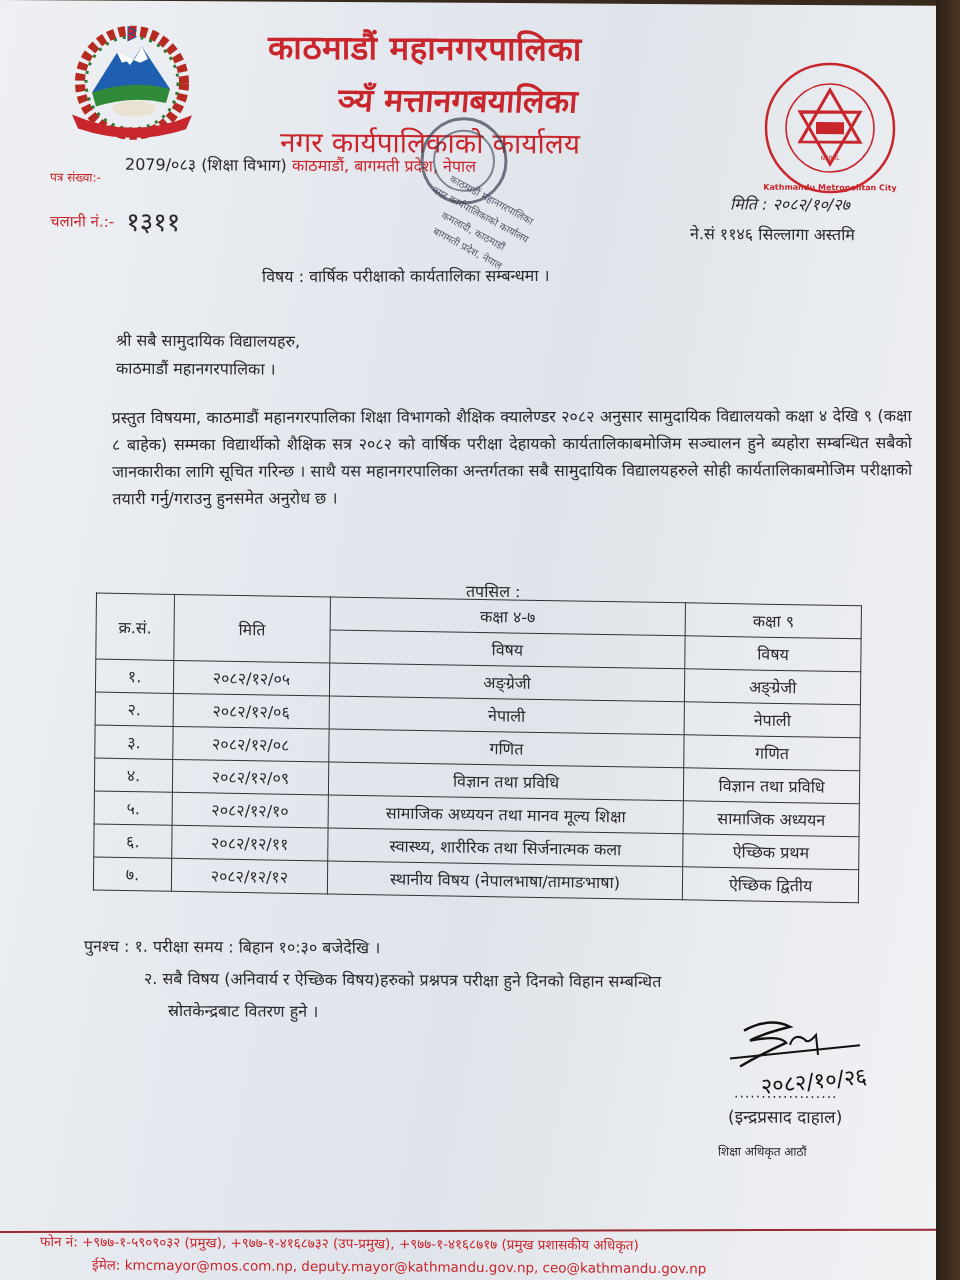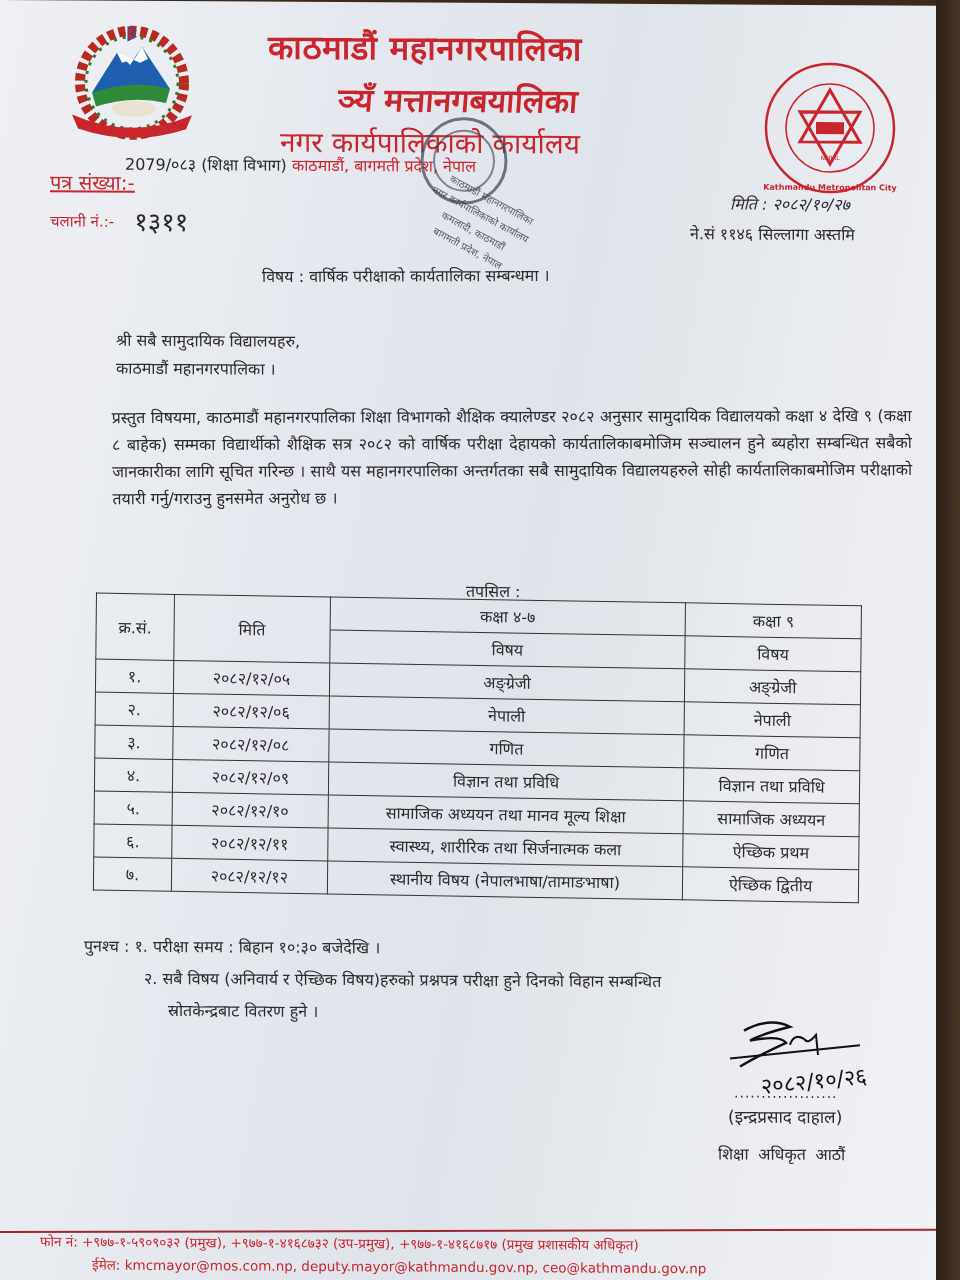--- a/index.html
+++ b/index.html
@@ -10,37 +10,37 @@
          transform:skewY(0.35deg);transform-origin:0 0;}
   .edge{position:absolute;right:0;top:0;width:24px;height:1280px;background:linear-gradient(90deg,#2b1f16,#4a3524);}
   .red{color:#c8262c;}
   .dark{color:#2a2a2e;}
   .abs{position:absolute;}
   .hdr1{left:268px;top:22px;font-size:33px;font-weight:bold;letter-spacing:0.5px;}
   .hdr2{left:338px;top:75px;font-size:32px;font-weight:bold;transform:skewX(-4deg);}
   .hdr3{left:280px;top:120px;font-size:28px;}
   .addr{left:125px;top:152px;font-size:16px;}
   .addr .red{font-size:16px;}
-  .ref-label{left:50px;top:168px;font-size:20px;text-decoration:underline;}
+  .ref-label{left:50px;top:168px;font-size:12px;}
   .chalani{left:50px;top:202px;font-size:15px;}
-  .chalani .num{font-size:26px;color:#2a2a2e;margin-left:20px;vertical-align:-4px;}
+  .chalani .num{font-size:26px;color:#2a2a2e;margin-left:12px;vertical-align:-4px;}
   .date{left:730px;top:188px;font-size:16px;font-style:italic;}
   .ns{left:690px;top:218px;font-size:16px;}
   .subject{left:262px;top:262px;font-size:16px;transform:rotate(-0.6deg);}
   .addressee{left:116px;top:326px;font-size:16px;line-height:28px;}
   .body-text{left:112px;top:400px;width:800px;font-size:16px;line-height:27px;text-align:justify;transform:rotate(-0.5deg);}
   .tapsil{left:466px;top:577px;font-size:16px;}
   table.sched{position:absolute;left:96px;top:592px;width:766px;border-collapse:collapse;font-size:16px;color:#2a2a2e;transform:rotate(0.6deg);transform-origin:0 0;}
   table.sched td,table.sched th{border:1.5px solid #333;text-align:center;height:32px;padding:0 4px;font-weight:normal;}
   .notes{left:84px;top:930px;font-size:16px;line-height:32px;}
   .notes .l2{padding-left:60px;}
   .notes .l3{padding-left:84px;}
   .sig{left:720px;top:1010px;}
   .sig-name{left:728px;top:1100px;font-size:17px;}
-  .sig-title{left:718px;top:1138px;font-size:16px;font-family:Liberation Mono, monospace;}
+  .sig-title{left:718px;top:1138px;font-size:12px;}
   .dots{left:734px;top:1080px;font-size:14px;letter-spacing:1px;}
   .footer-line{left:0;top:1227px;width:936px;height:2px;background:#9a2a2e;transform:rotate(-0.5deg);}
   .footer1{left:40px;top:1232px;font-size:13.5px;}
   .footer2{left:92px;top:1255px;font-size:13.5px;}
   .emblem-left{left:62px;top:22px;width:140px;height:118px;}
   .emblem-right{left:762px;top:55px;width:136px;height:136px;}
   .stamp{left:394px;top:110px;width:190px;height:170px;}
 </style>
 </head>
 <body>

